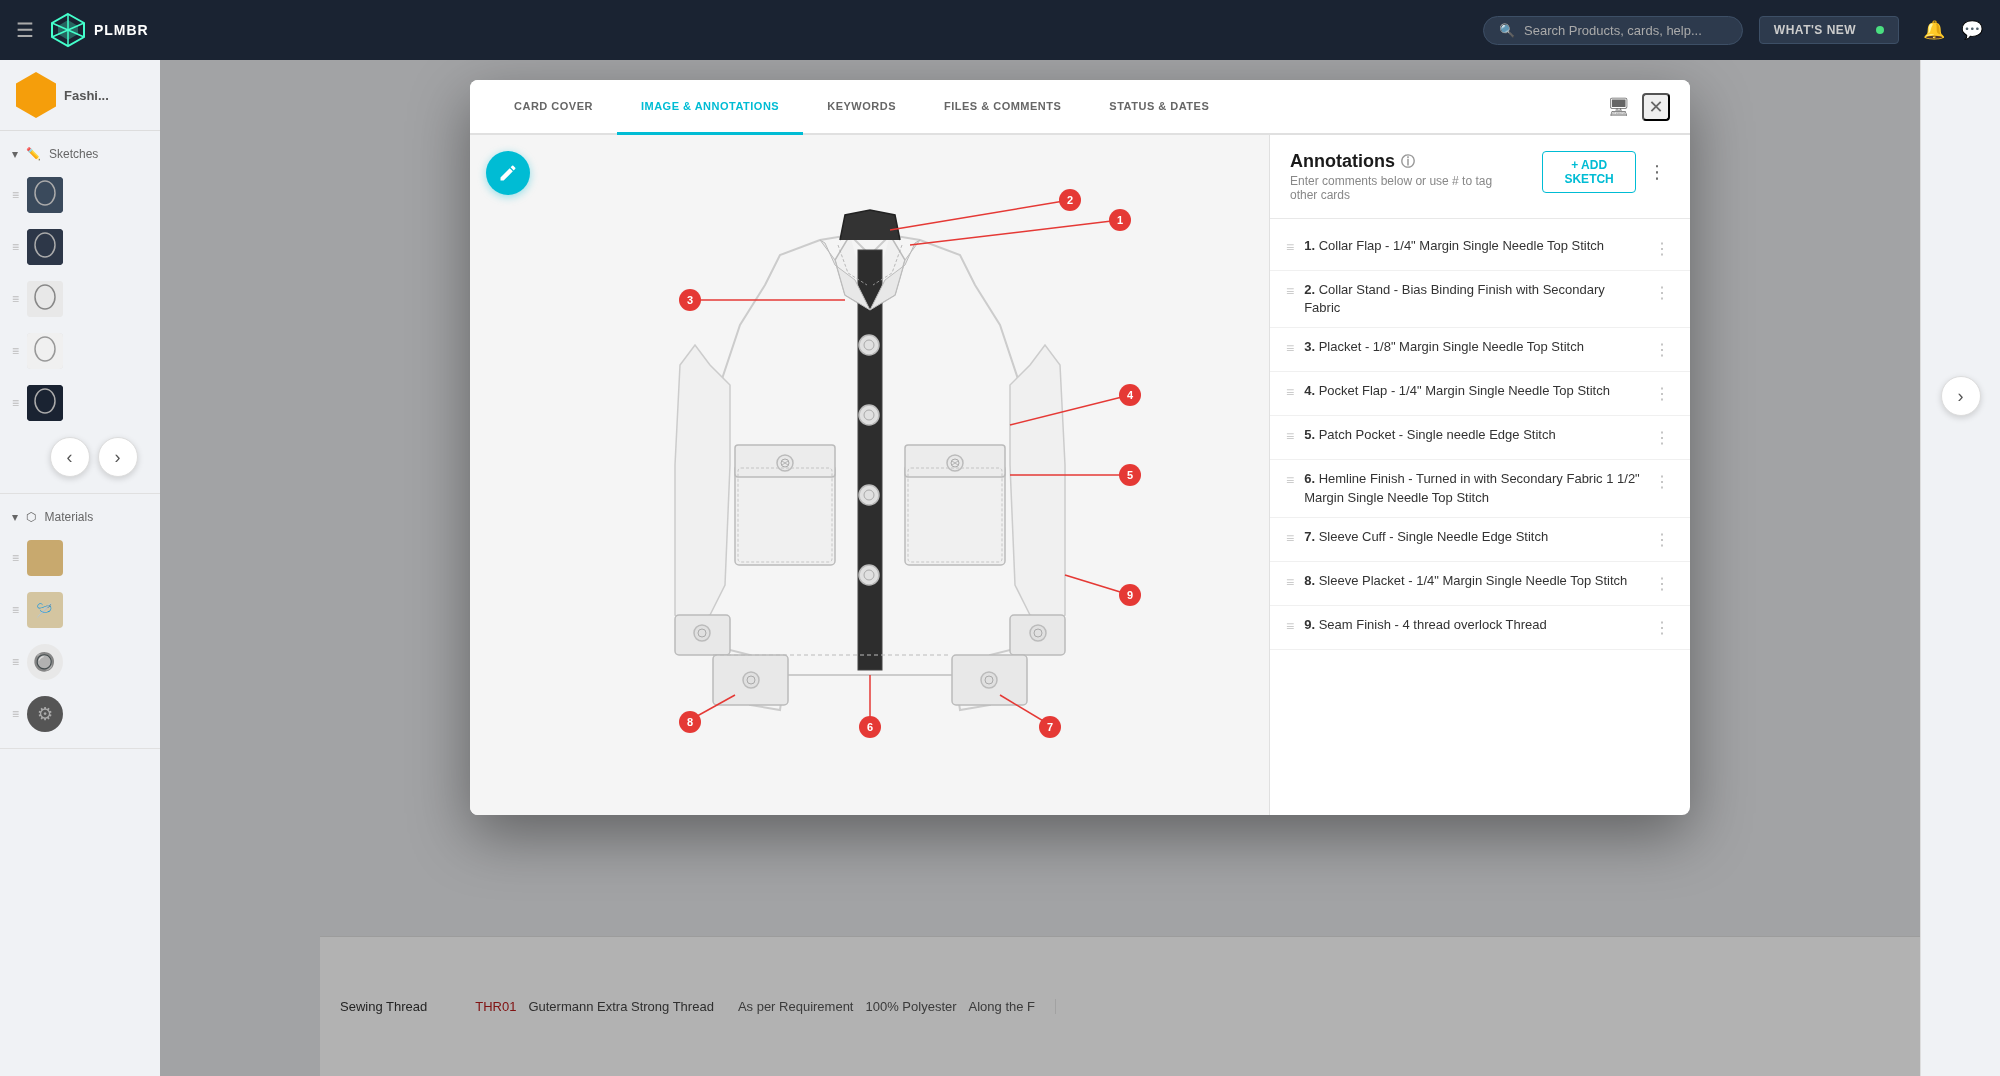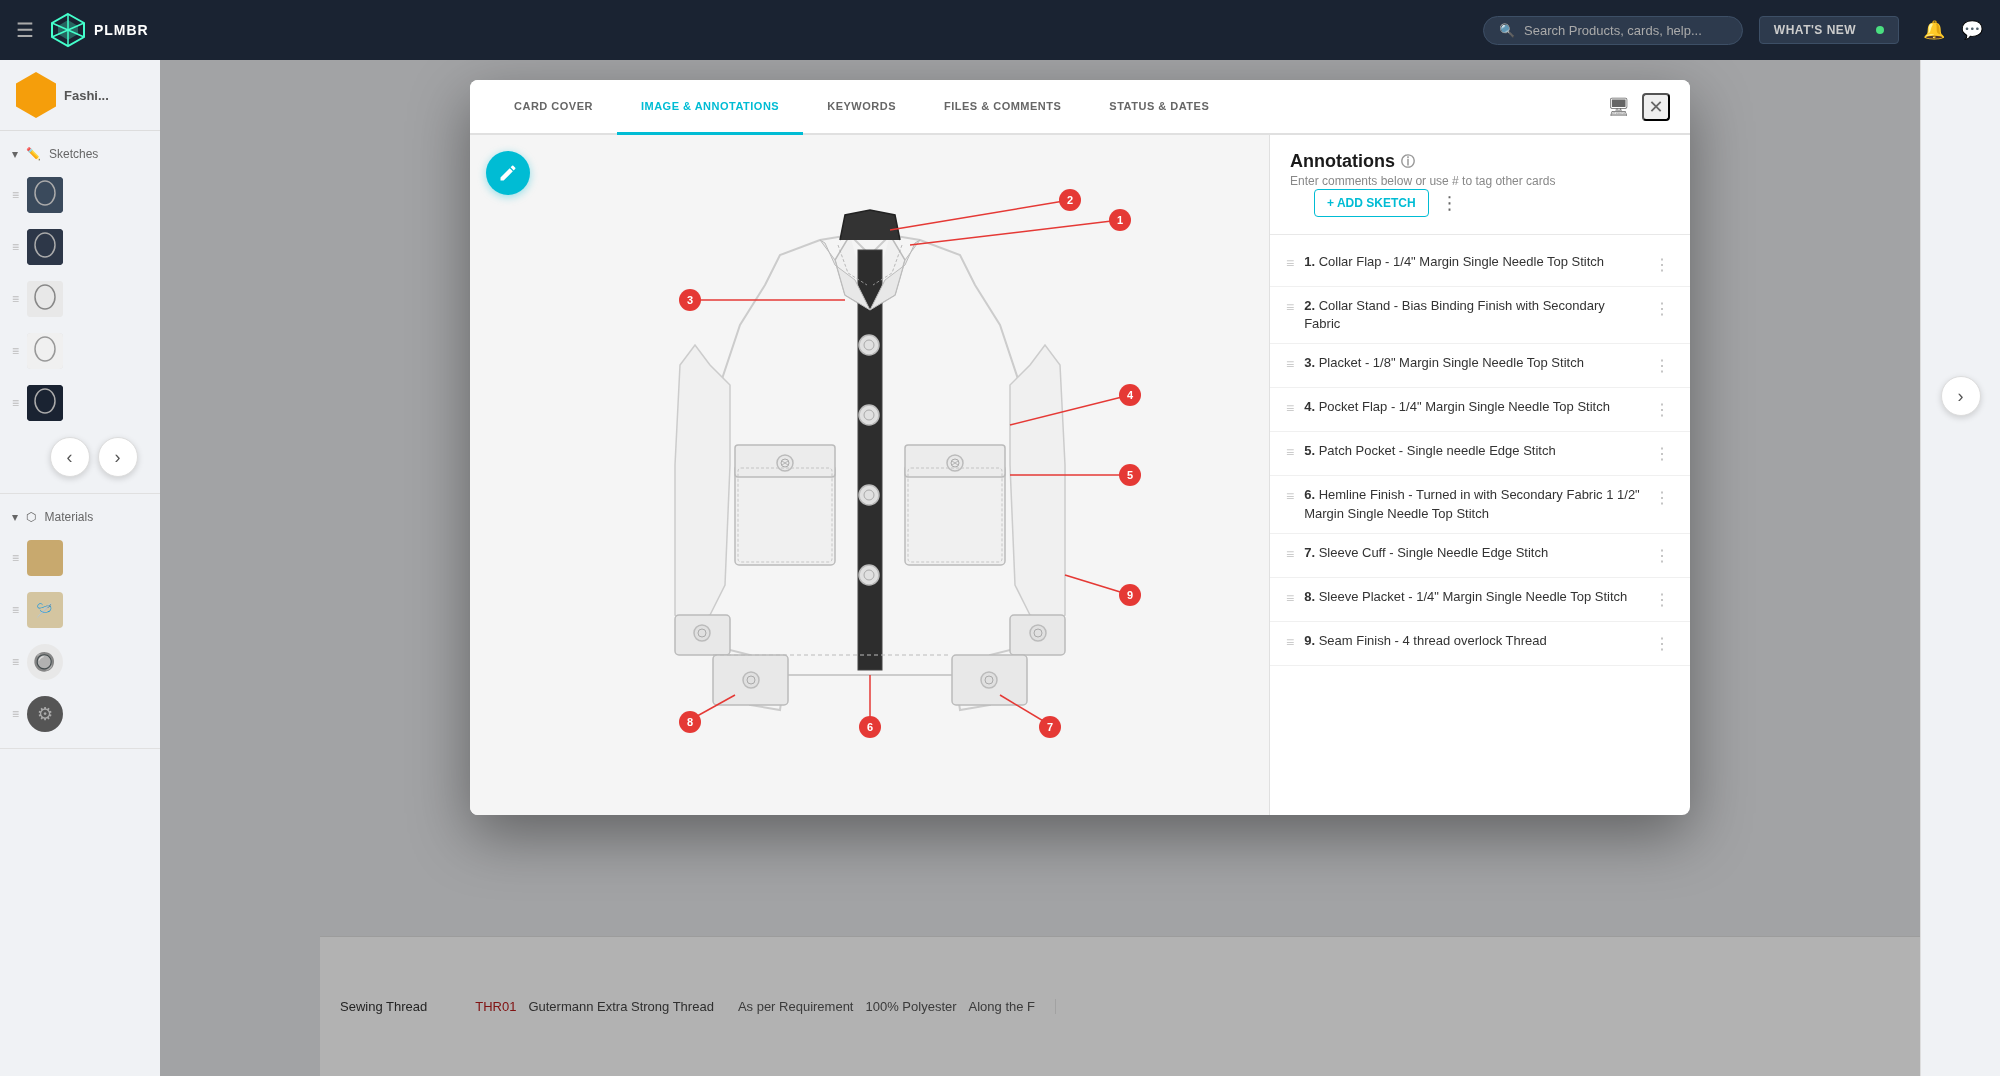--- a/index.html
+++ b/index.html
@@ -136,21 +136,21 @@
     .jacket-svg {
       width: 100%; height: 100%;
     }
 
     
     .annotations-panel {
       flex: 1; display: flex; flex-direction: column; overflow: hidden;
     }
     .annotations-header {
       padding: 16px 20px; border-bottom: 1px solid #e8e8e8;
-      display: flex; align-items: flex-start; justify-content: space-between; flex-direction: column;
+      display: flex; align-items: flex-start; justify-content: space-between;
     }
     .annotations-title {
       font-size: 18px; font-weight: 700; color: #1a1a1a; display: flex; align-items: center; gap: 6px;
     }
     .info-icon { color: #999; font-size: 14px; }
     .annotations-subtitle { font-size: 12px; color: #888; margin-top: 2px; }
     .kebab-btn { color: #666; font-size: 18px; cursor: pointer; padding: 4px; }
 
     
     .annotations-list { overflow-y: auto; flex: 1; padding: 8px 0; }

